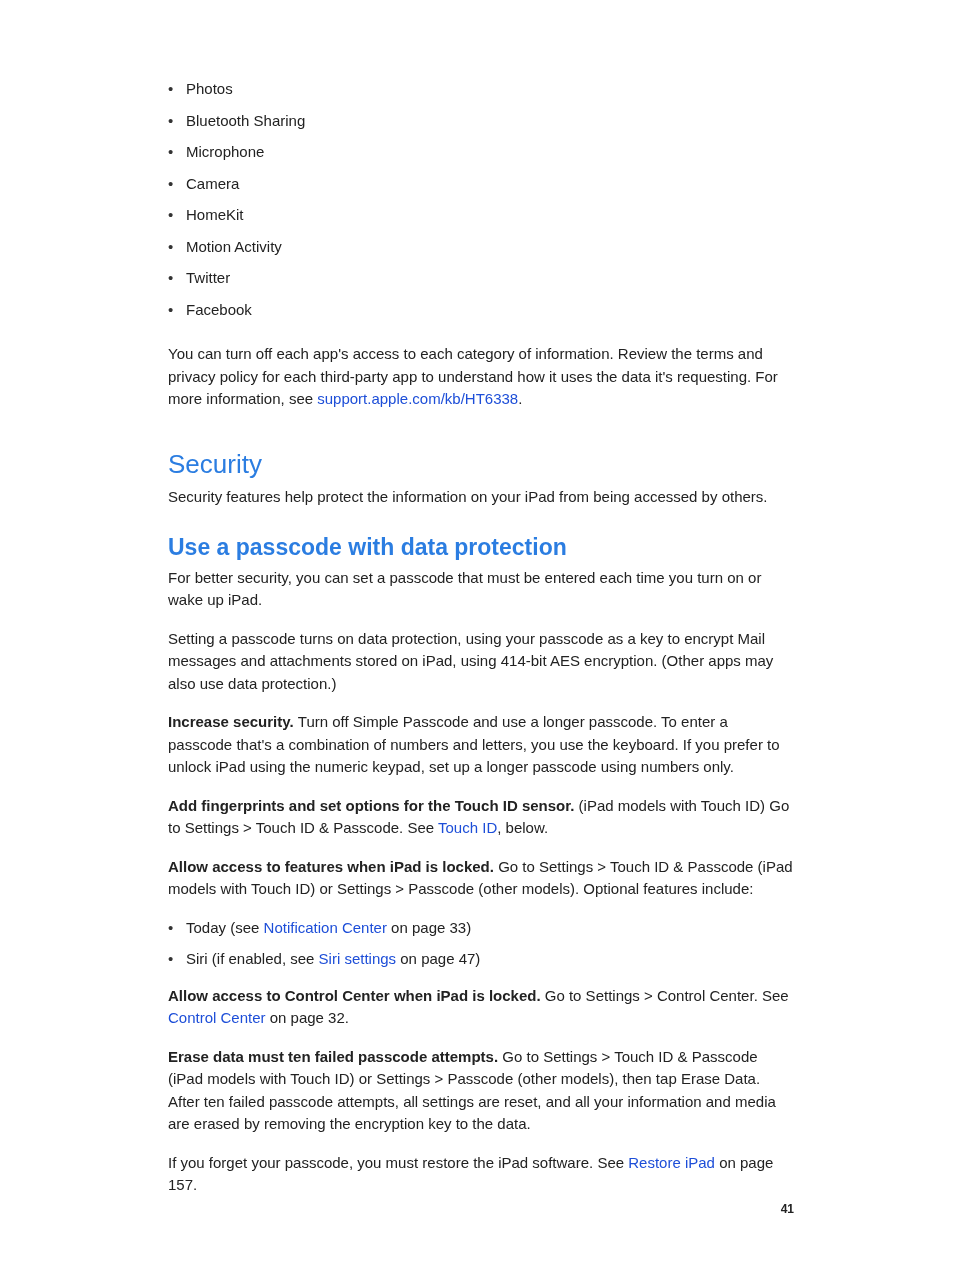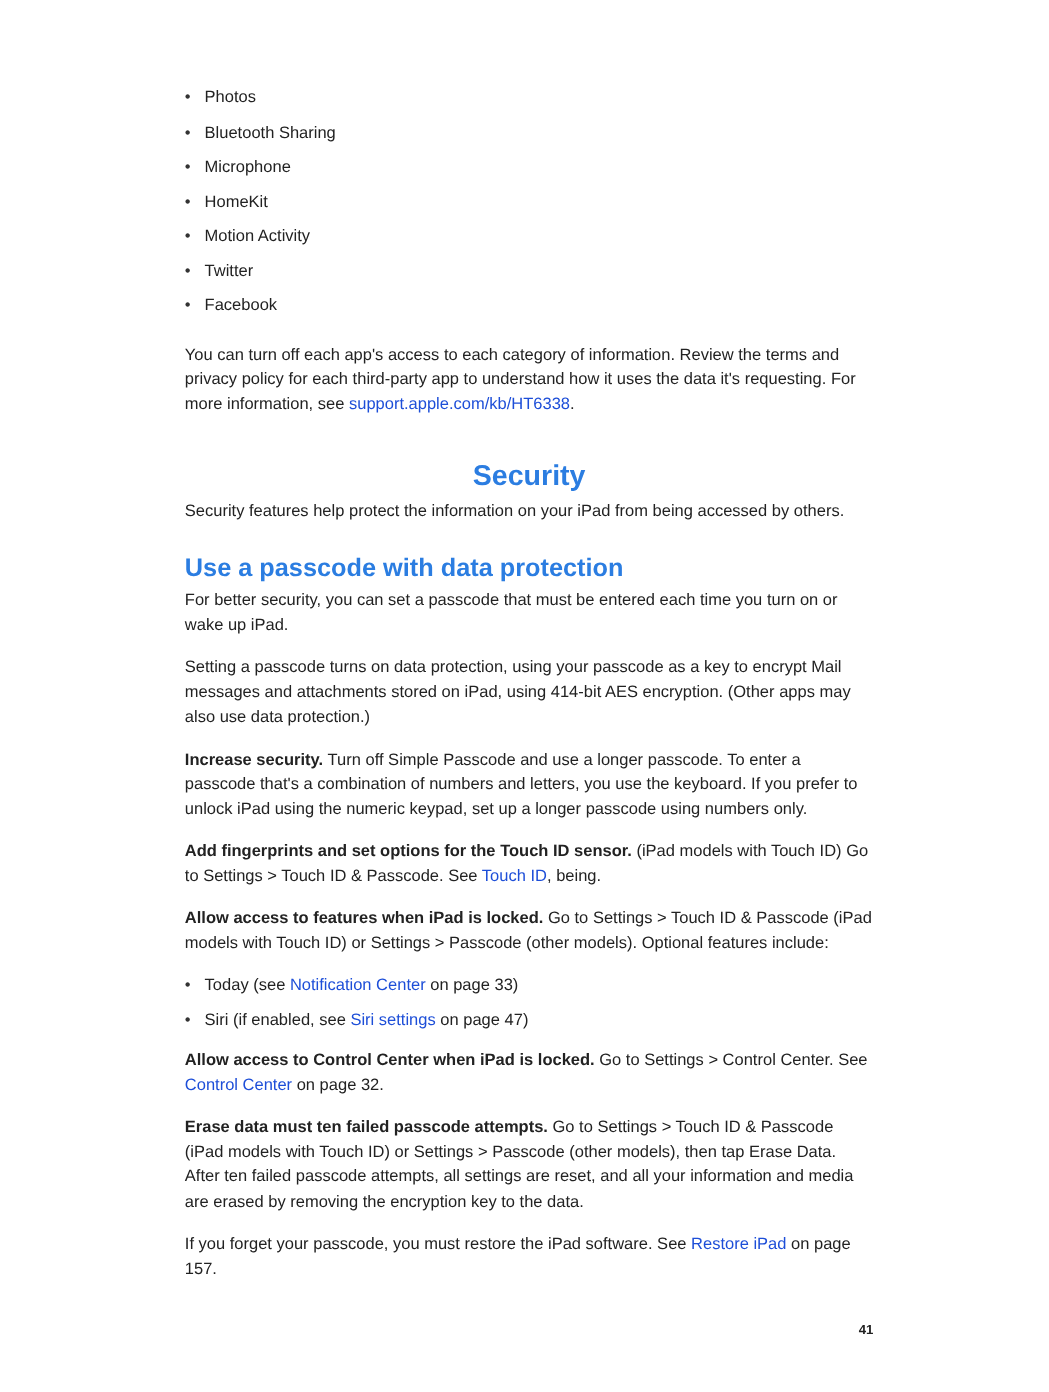--- a/index.html
+++ b/index.html
@@ -35,24 +35,23 @@
   }
   p {
     margin: 0 0 16px 0;
   }
   a, .link {
     color: #1d4ed8;
     text-decoration: none;
   }
   h1.sec {
     color: #2b7de1;
-    font-weight: 700;
+    font-weight: 400;
     font-size: 26px;
     margin: 34px 0 2px 0;
-    text-align: center;
   }
   h2.sub {
     color: #2b7de1;
     font-weight: 600;
     font-size: 23px;
     margin: 22px 0 2px 0;
   }
   b.lead {
     font-weight: 600;
   }
@@ -68,20 +67,21 @@
 </style>
 </head>
 <body>
 
 <div class="page">
 
   <ul class="bullets">
     <li>Photos</li>
     <li>Bluetooth Sharing</li>
     <li>Microphone</li>
+    <li>Camera</li>
     <li>HomeKit</li>
     <li>Motion Activity</li>
     <li>Twitter</li>
     <li>Facebook</li>
   </ul>
 
   <p>
     <span>You can turn off each app's access to each category of information. Review the terms and privacy policy for each third-party app to understand how it uses the data it's requesting. For more information, see </span><a href="#" class="link">support.apple.com/kb/HT6338</a><span>.</span>
   </p>
 
@@ -92,21 +92,21 @@
   <p>For better security, you can set a passcode that must be entered each time you turn on or wake up iPad.</p>
 
 
   <p>Setting a passcode turns on data protection, using your passcode as a key to encrypt Mail messages and attachments stored on iPad, using 414-bit AES encryption. (Other apps may also use data protection.)</p>
 
   <p>
     <b class="lead">Increase security. </b><span>Turn off Simple Passcode and use a longer passcode. To enter a passcode that's a combination of numbers and letters, you use the keyboard. If you prefer to unlock iPad using the numeric keypad, set up a longer passcode using numbers only.</span>
   </p>
 
   <p>
-    <b class="lead">Add fingerprints and set options for the Touch ID sensor. </b><span>(iPad models with Touch ID) Go to Settings &gt; Touch ID &amp; Passcode. See </span><a href="#" class="link">Touch ID</a><span>, being.</span>
+    <b class="lead">Add fingerprints and set options for the Touch ID sensor. </b><span>(iPad models with Touch ID) Go to Settings &gt; Touch ID &amp; Passcode. See </span><a href="#" class="link">Touch ID</a><span>, below.</span>
   </p>
 
   <p>
     <b class="lead">Allow access to features when iPad is locked. </b><span>Go to Settings &gt; Touch ID &amp; Passcode (iPad models with Touch ID) or Settings &gt; Passcode (other models). Optional features include:</span>
   </p>
 
   <ul class="bullets" style="margin-bottom:14px;">
     <li>
       <span>Today (see </span><a href="#" class="link">Notification Center</a><span> on page 33)</span>
     </li>

